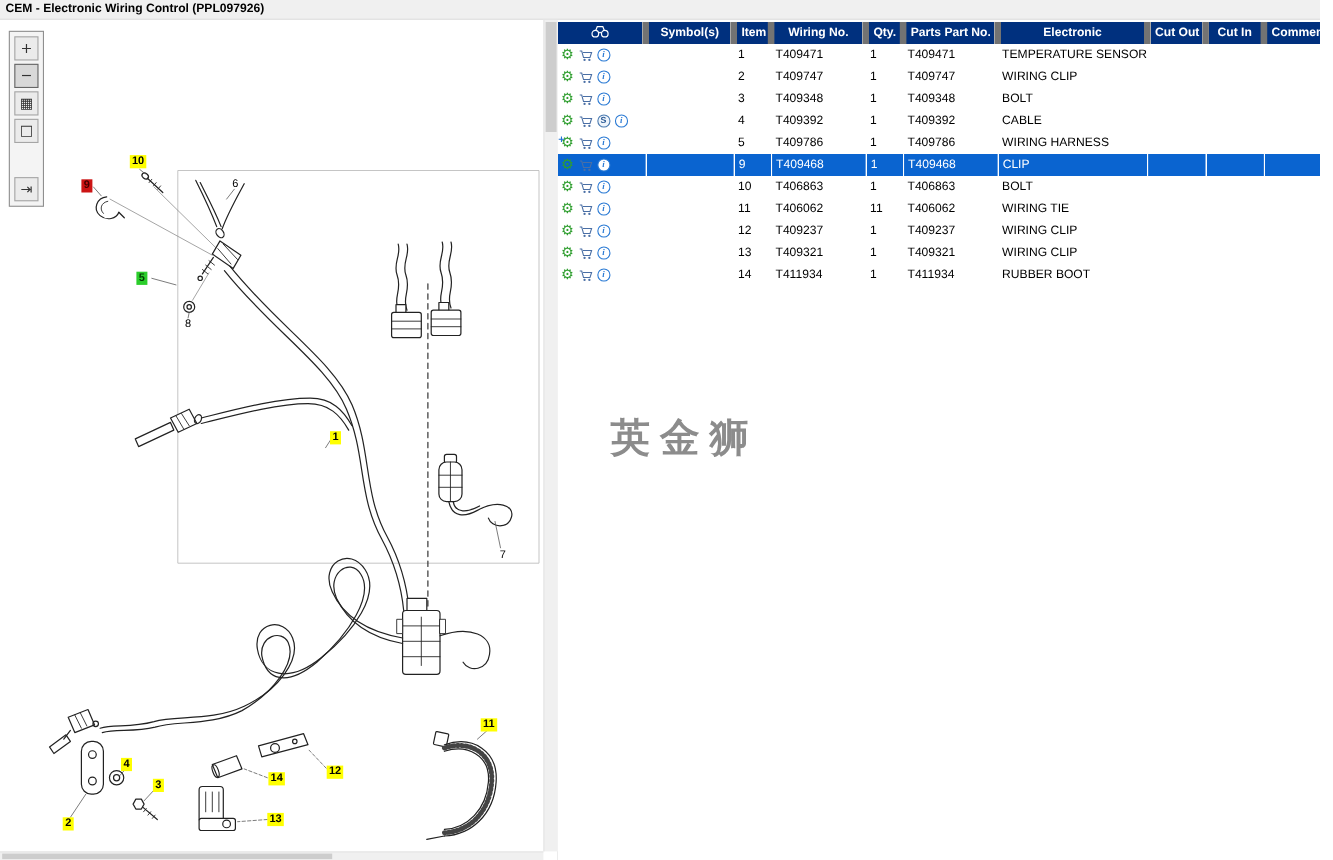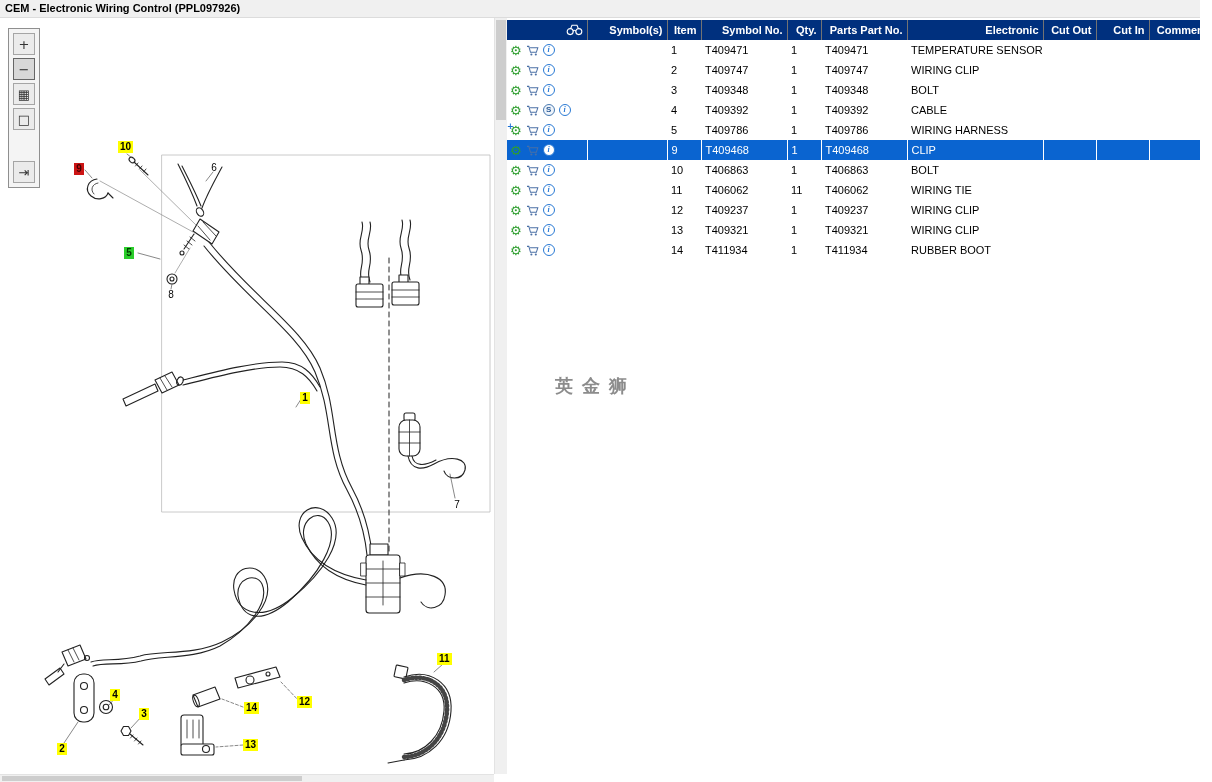--- a/index.html
+++ b/index.html
@@ -25,21 +25,21 @@
   .tbtn.spaced{margin-top:28px}
 
   .vscroll{position:absolute;right:0;top:0;bottom:8px;width:13px;background:#f0f0f0;border-left:1px solid #e3e3e3}
   .vthumb{position:absolute;left:1px;top:2px;width:10px;height:100px;background:#cdcdcd}
   .hscroll{position:absolute;left:0;bottom:0;height:8px;width:494px;background:#f0f0f0;border-top:1px solid #e3e3e3}
   .hthumb{position:absolute;left:2px;top:1px;height:5px;width:300px;background:#cdcdcd}
 
   
   .table-panel{position:relative;flex:1;background:#fff}
   table.parts{border-collapse:collapse;table-layout:fixed;width:705px;margin-top:2px;font-size:11px}
-  th{background:#00307e;color:#fff;font-weight:700;text-align:right;height:20px;padding:0 4px;border-right:1px solid #737373;white-space:nowrap;overflow:hidden}
+  th{background:#00307e;color:#fff;font-weight:700;text-align:center;height:20px;padding:0 4px;border-right:6px solid #737373;white-space:nowrap;overflow:hidden}
   td{height:20px;padding:0 4px;white-space:nowrap;overflow:hidden;color:#000;background:#fff}
   td.icons{padding:0 3px}
   tr.selected td{background:#0a64d0;color:#fff;border-right:1px solid rgba(255,255,255,.35)}
   th.col0,td.col0{width:80px}
   th.col1,td.col1{width:80px}
   th.col2,td.col2{width:34px}
   th.col3,td.col3{width:86px}
   th.col4,td.col4{width:34px}
   th.col5,td.col5{width:86px}
   th.col6,td.col6{width:136px}
@@ -48,21 +48,21 @@
   th.col9,td.col9{width:63px}
 
   .ic{display:inline-block;vertical-align:middle;margin-right:4px}
   .ic-gear,.ic-gear-plus{color:#2f9e2f;font-size:13px;line-height:13px;position:relative;font-family:"DejaVu Sans",sans-serif}
   .ic-gear-plus .plus{position:absolute;left:-3px;top:-4px;color:#1a6fd4;font-style:normal;font-size:8px;font-weight:700}
   .ic-info{width:12px;height:12px;border-radius:50%;border:1px solid #2a7ad4;color:#2a7ad4;background:#fff;font-size:8px;font-weight:700;text-align:center;line-height:10px;font-family:"Liberation Serif",serif;font-style:italic}
   .ic-symbol-s{width:12px;height:12px;border-radius:50%;border:1px solid #4a7ab0;color:#2a5a96;background:#eef4fb;font-size:8px;font-weight:700;text-align:center;line-height:10px}
   .ic-cart svg{display:block}
   .binoc{display:inline-block;vertical-align:middle}
 
-  .watermark{position:absolute;left:48px;top:356px;font-size:18px;font-weight:700;color:#8c8c8c;letter-spacing:9px;white-space:nowrap}
+  .watermark{position:absolute;left:48px;top:356px;font-size:36px;font-weight:700;color:#8c8c8c;letter-spacing:9px;white-space:nowrap}
 </style>
 </head>
 <body>
 
 <div class="app">
   <div class="titlebar">CEM - Electronic Wiring Control (PPL097926)</div>
 
   <div class="main">
 
     <div class="diagram-panel">
@@ -226,21 +226,21 @@
               <th class="col0"><span class="binoc"><svg width="17" height="13" viewBox="0 0 17 13">
                     <g fill="none" stroke="#fff" stroke-width="1.1">
                       <circle cx="4.2" cy="8.6" r="3"></circle>
                       <circle cx="12.8" cy="8.6" r="3"></circle>
                       <path d="M4.6 5.8 L6 2.2 h5 L12.4 5.8"></path>
                       <path d="M7.2 8.6 a1.3 1.3 0 0 1 2.6 0"></path>
                     </g>
                   </svg></span></th>
               <th class="col1">Symbol(s)</th>
               <th class="col2">Item</th>
-              <th class="col3">Symbol No.</th>
+              <th class="col3">Wiring No.</th>
               <th class="col4">Qty.</th>
               <th class="col5">Parts Part No.</th>
               <th class="col6">Electronic</th>
               <th class="col7">Cut Out</th>
               <th class="col8">Cut In</th>
               <th class="col9">Comment</th>
             </tr>
         </thead>
         <tbody>
             <tr>

